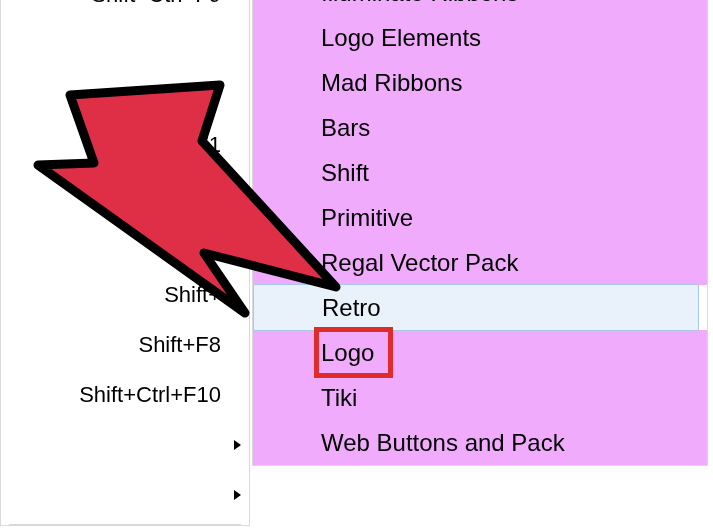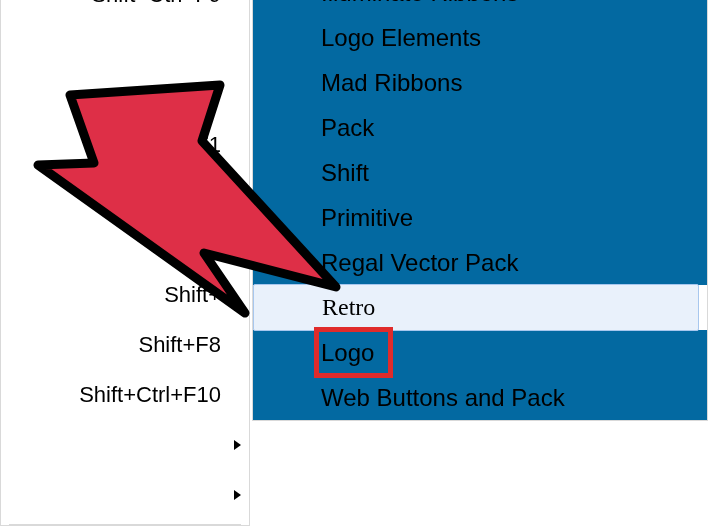--- a/index.html
+++ b/index.html
@@ -5,22 +5,22 @@
   html,body{margin:0;padding:0;width:713px;height:532px;overflow:hidden;font-family:"Segoe UI",Tahoma,Arial,sans-serif;background:#fff;color:#000;}
   *{box-sizing:border-box;}
   .container{position:relative;width:713px;height:532px;}
   
   .left-menu{position:absolute;left:0;top:-30px;width:250px;background:#fff;border:1px solid #d9d9d9;border-top:none;}
   .left-menu .row{display:flex;align-items:center;justify-content:flex-end;height:50px;padding-right:28px;font-size:22px;color:#000;}
   .left-menu .row.arrow::after{content:"";display:block;width:0;height:0;border-top:5px solid transparent;border-bottom:5px solid transparent;border-left:7px solid #000;margin-left:12px;margin-right:-20px;}
   .left-menu .divider{height:1px;background:#d9d9d9;margin:4px 8px 0 8px;}
   
   .fly{position:absolute;left:252px;top:-30px;width:456px;background:#fff;border:1px solid #d9d9d9;border-top:none;}
-  .fly .item{display:flex;align-items:center;height:45px;font-size:24px;padding-left:68px;padding-right:12px;background:#0369a1;}
-  .fly .item.hover{background:#e9f1fb;border:1px solid #a7c7ee;height:47px;margin:-1px 8px -1px 0;border-radius:2px;position:relative;z-index:2;font-family:Liberation Serif, serif;}
+  .fly .item{display:flex;align-items:center;height:45px;font-size:24px;padding-left:68px;padding-right:12px;background:#f0abfc;}
+  .fly .item.hover{background:#e9f1fb;border:1px solid #a7c7ee;height:47px;margin:-1px 8px -1px 0;border-radius:2px;position:relative;z-index:2;}
   
   .hi-box{position:absolute;border:5px solid #e02b2b;pointer-events:none;z-index:3;}
   
   .big-arrow{position:absolute;z-index:5;pointer-events:none;}
 </style>
 </head>
 <body>
 
 <div class="container">
 
@@ -65,36 +65,39 @@
       <div class="item">
         <span>Illuminate Ribbons</span>
       </div>
       <div class="item">
         <span>Logo Elements</span>
       </div>
       <div class="item">
         <span>Mad Ribbons</span>
       </div>
       <div class="item">
-        <span>Pack</span>
+        <span>Bars</span>
       </div>
       <div class="item">
         <span>Shift</span>
       </div>
       <div class="item">
         <span>Primitive</span>
       </div>
       <div class="item">
         <span>Regal Vector Pack</span>
       </div>
       <div class="item hover">
         <span>Retro</span>
       </div>
       <div class="item">
         <span>Logo</span>
+      </div>
+      <div class="item">
+        <span>Tiki</span>
       </div>
       <div class="item">
         <span>Web Buttons and Pack</span>
       </div>
     </div>
 
   <div class="hi-box" id="hi-box" style="left: 314px; top: 327px; width: 78.6875px; height: 51px;"></div>
 
   <svg class="big-arrow" id="big-arrow" width="340" height="330" viewBox="0 0 340 330" style="left:20px;top:65px;">
     <path d="M 50 30

